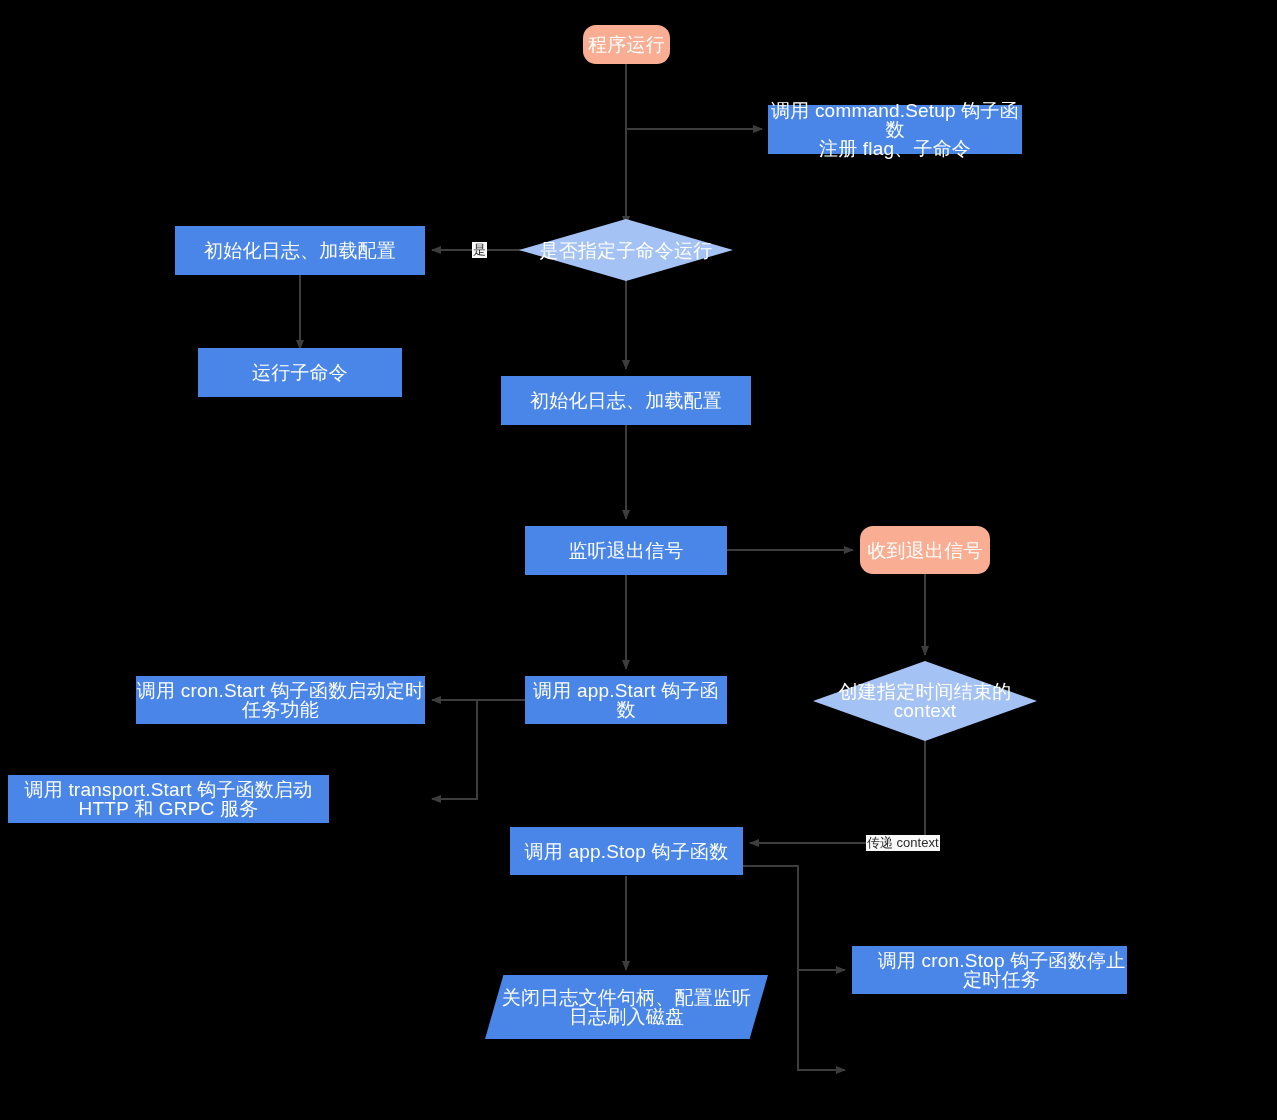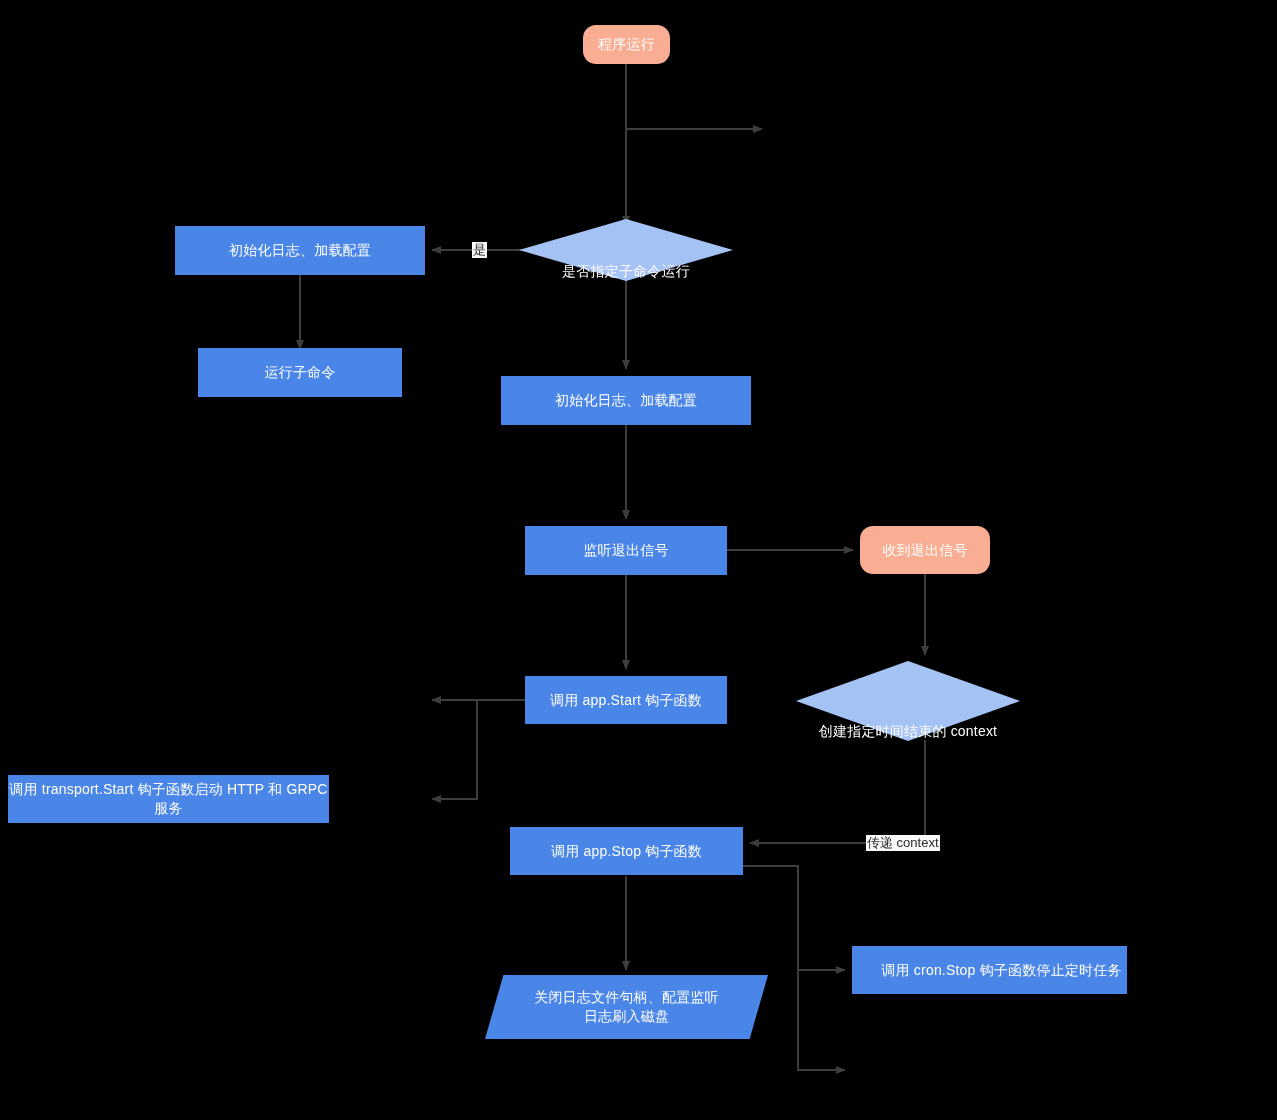--- a/index.html
+++ b/index.html
@@ -23,36 +23,35 @@
     pointer-events: none;
   }
   .node {
     position: absolute;
     box-sizing: border-box;
     display: flex;
     align-items: center;
     justify-content: center;
     text-align: center;
     color: #ffffff;
-    font-size: 14px;
+    font-size: 19px;
     line-height: 19px;
     letter-spacing: 0.2px;
     white-space: pre-line;
     z-index: 2;
   }
   .node.process {
     background: #4a86e8;
   }
   .node.terminator {
     background: #f9ae93;
     border-radius: 13px;
   }
   .node.decision {
     background: transparent;
-    align-items: flex-end;
   }
   .node.decision .dia-shape {
     position: absolute;
     left: 0; top: 0;
     width: 100%;
     height: 100%;
     background: #a4c2f4;
     clip-path: polygon(50% 0%, 100% 50%, 50% 100%, 0% 50%);
     z-index: 0;
   }
@@ -129,20 +128,24 @@
 
       <path d="M743,866 L798,866 L798,970 L845,970" marker-end="url(#arrow)"></path>
       <path d="M798,970 L798,1070 L845,1070" marker-end="url(#arrow)"></path>
     </g>
   </svg>
 
   <div class="node terminator" style="left:583px; top:25px; width:87px; height:39px;">
     <span>程序运行</span>
   </div>
 
+  <div class="node process" style="left:768px; top:105px; width:254px; height:49px;">
+    <span>调用 command.Setup 钩子函数
+注册 flag、子命令</span>
+  </div>
 
   <div class="node decision" style="left:519px; top:219px; width:214px; height:62px;">
     <span class="dia-shape"></span>
     <span class="dia-label">是否指定子命令运行</span>
   </div>
 
   <div class="node process" style="left:175px; top:226px; width:250px; height:49px;">
     <span>初始化日志、加载配置</span>
   </div>
 
@@ -155,29 +158,32 @@
   </div>
 
   <div class="node terminator" style="left:860px; top:526px; width:130px; height:48px;">
     <span>收到退出信号</span>
   </div>
 
   <div class="node process" style="left:525px; top:526px; width:202px; height:49px;">
     <span>监听退出信号</span>
   </div>
 
-  <div class="node decision" style="left:796px; top:661px; width:224px; height:80px;">
+  <div class="node decision" style="left:813px; top:661px; width:224px; height:80px;">
     <span class="dia-shape"></span>
     <span class="dia-label">创建指定时间结束的 context</span>
   </div>
 
   <div class="node process" style="left:525px; top:676px; width:202px; height:48px;align-items:center;">
     <span>调用 app.Start 钩子函数</span>
   </div>
 
+  <div class="node process" style="left:136px; top:676px; width:289px; height:48px;">
+    <span>调用 cron.Start 钩子函数启动定时任务功能</span>
+  </div>
 
   <div class="node process" style="left:8px; top:775px; width:321px; height:48px;">
     <span>调用 transport.Start 钩子函数启动 HTTP 和 GRPC 服务</span>
   </div>
 
   <div class="node process" style="left:510px; top:827px; width:233px; height:48px;">
     <span>调用 app.Stop 钩子函数</span>
   </div>
 
   <div class="node io" style="left:485px; top:975px; width:283px; height:64px;">

